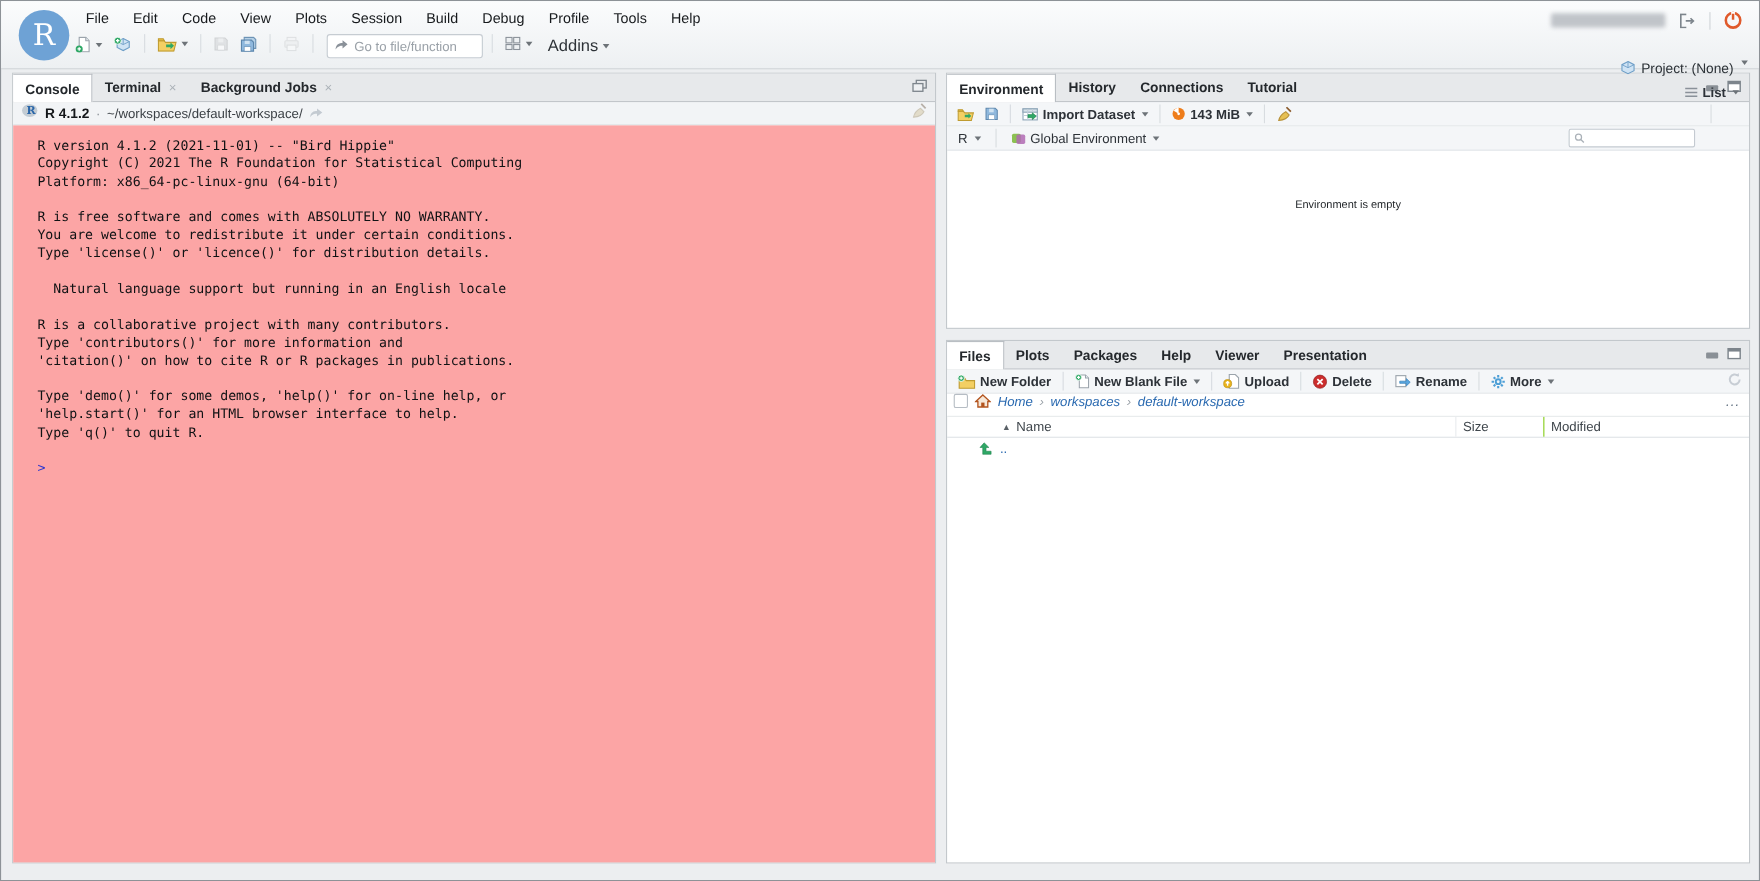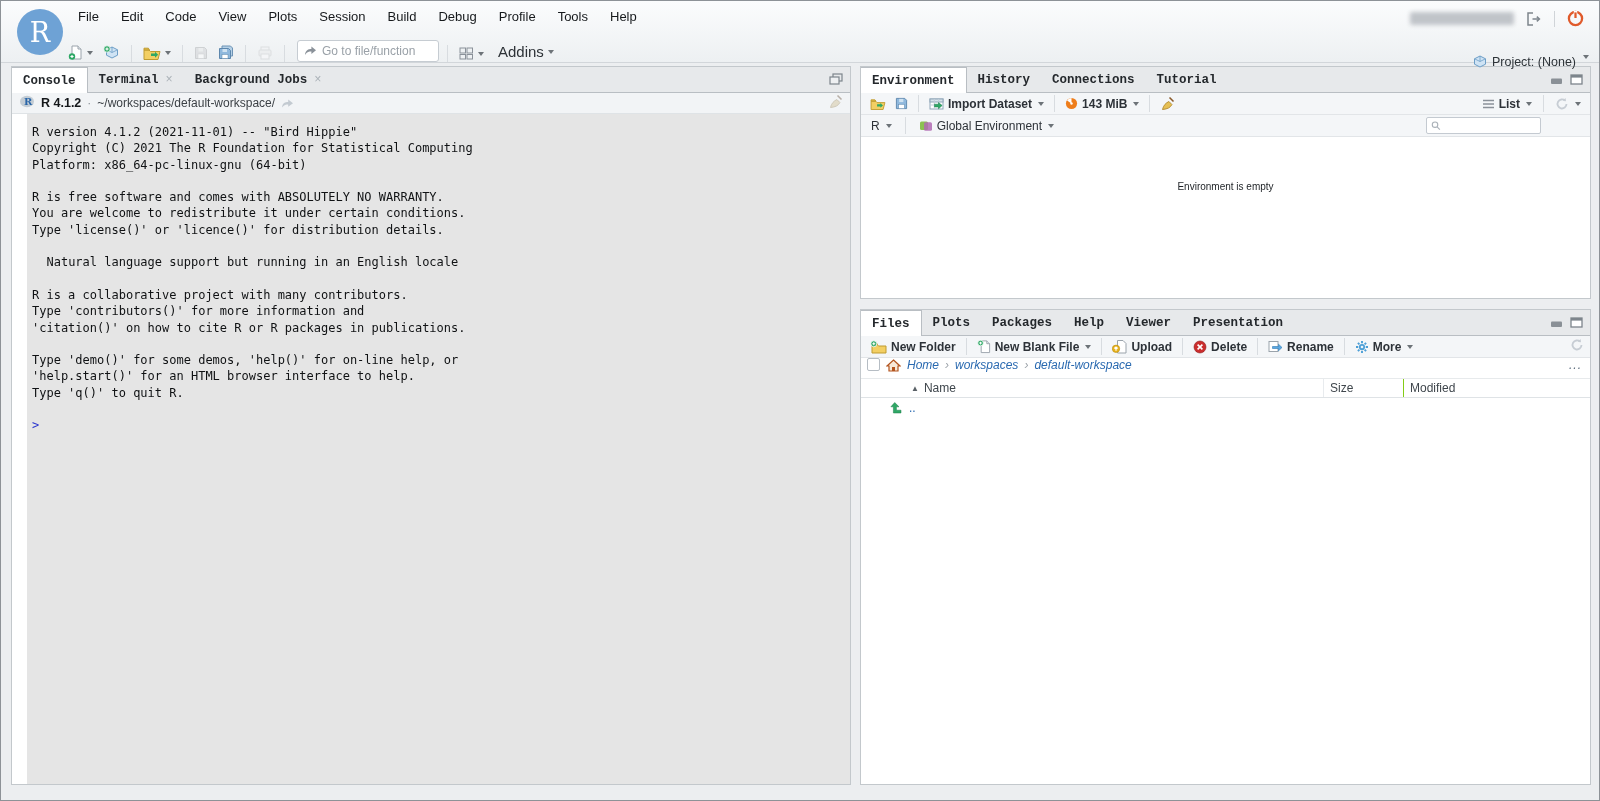--- a/index.html
+++ b/index.html
@@ -28,21 +28,21 @@
   }
   .menubar { height:30px; display:flex; align-items:center; padding-left:66px; }
   .menu-item {
     padding:0 11px; font-size:13px; font-weight:normal; color:#16191c;
     height:100%; display:flex; align-items:center; cursor:default;
   }
   .header-right-1 { position:absolute; right:12px; top:7px; display:flex; align-items:center; gap:9px; }
   .user-blob { width:104px; height:13px; background:#c0c4c9; border-radius:2px; filter:blur(2px); }
   .hdr-sep { width:1px; height:16px; background:#d0d4d8; }
 
-  .toolbar { height:31px; display:flex; align-items:flex-end; padding-left:64px; gap:4px; }
+  .toolbar { height:31px; display:flex; align-items:flex-start; padding-left:64px; gap:4px; }
   .icon-btn { display:flex; align-items:center; gap:2px; padding:2px 3px; border-radius:3px; }
   .caret { width:0; height:0; border-left:3.5px solid transparent; border-right:3.5px solid transparent; border-top:4px solid #6d7378; margin-left:2px; }
   .tb-sep { width:1px; height:17px; background:#d8dce0; margin:0 4px; }
   .goto-box {
     display:flex; align-items:center; gap:5px;
     width:142px; height:22px; background:#fff;
     border:1px solid #c6ccd2; border-radius:3px; padding:0 6px; margin-left:4px;
   }
   .goto-box input {
     border:none; outline:none; width:100%; font-size:12px; color:#33383d;
@@ -61,58 +61,58 @@
   .panel { background:#fff; border:1px solid #c3c8cc; display:flex; flex-direction:column; height:100%; }
   .env-panel { height:233px; }
   .files-panel { flex:1; }
 
   .tabbar {
     height:26px; min-height:26px; display:flex; align-items:stretch;
     background:#e7e9eb; border-bottom:1px solid #b9bec3;
   }
   .tab {
     display:flex; align-items:center; padding:0 11px;
-    font-size:12.5px; font-weight:bold; color:#24282c; cursor:default; white-space:nowrap;font-family:Liberation Mono, monospace;
+    font-size:12.5px; font-weight:bold; color:#24282c; cursor:default; white-space:nowrap;
   }
   .tab.active {
     background:#fff; border:1px solid #b9bec3; border-bottom:none;
     margin-bottom:-1px;
   }
   .tab.first { border-left:none; }
   .tab-close { margin-left:7px; color:#aab1b7; font-size:12px; font-weight:normal; }
   .win-controls { margin-left:auto; display:flex; align-items:center; gap:7px; padding-right:7px; }
 
   
   .console-subheader {
     height:21px; min-height:21px; display:flex; align-items:center; gap:6px;
     background:#f2f4f6; border-bottom:1px solid #dfe3e6; padding:0 7px;
   }
   .console-version { font-size:12.5px; font-weight:bold; color:#14171a; }
   .console-dot { font-size:12px; color:#8a9096; }
   .console-path { font-size:12px; color:#3c4146; }
   .console-body {
-    flex:1; padding:10px 6px 0 5px; overflow:hidden; background:#e5e5e5;margin-left:15px;
+    flex:1; padding:10px 6px 0 22px; overflow:hidden; background:#fca5a5;
   }
   .console-text {
     font-family:"DejaVu Sans Mono", monospace; font-size:12px; line-height:16.3px;
     color:#101214; white-space:pre-wrap;
   }
   .console-prompt {
     font-family:"DejaVu Sans Mono", monospace; font-size:12px; line-height:16.3px;
     color:#2a35cf; margin-top:16px;
   }
 
   
   .panel-toolbar {
     height:22px; min-height:22px; display:flex; align-items:center;
     background:#f4f6f8; border-bottom:1px solid #e2e5e8; padding:0 6px; gap:3px;
     font-size:12px; color:#2d3238;font-weight:bold;
   }
   .tbtn { display:flex; align-items:center; gap:4px; padding:0 3px; white-space:nowrap; }
-  .toolbar-right { margin-left:auto; display:flex; align-items:center; gap:4px; }
+  .toolbar-right { margin-left:auto; display:flex; align-items:center; gap:4px;flex-direction:column; }
 
   .env-scope-row {
     height:22px; min-height:22px; display:flex; align-items:center;
     background:#f4f6f8; border-bottom:1px solid #e2e5e8; padding:0 7px; gap:6px;
     font-size:12px; color:#2d3238;
   }
   .search-box {
     margin-left:auto; margin-right:42px; width:115px; height:17px;
     border:1px solid #c4cad1; border-radius:2px; background:#fff;
     display:flex; align-items:center; padding:0 4px; gap:3px;

